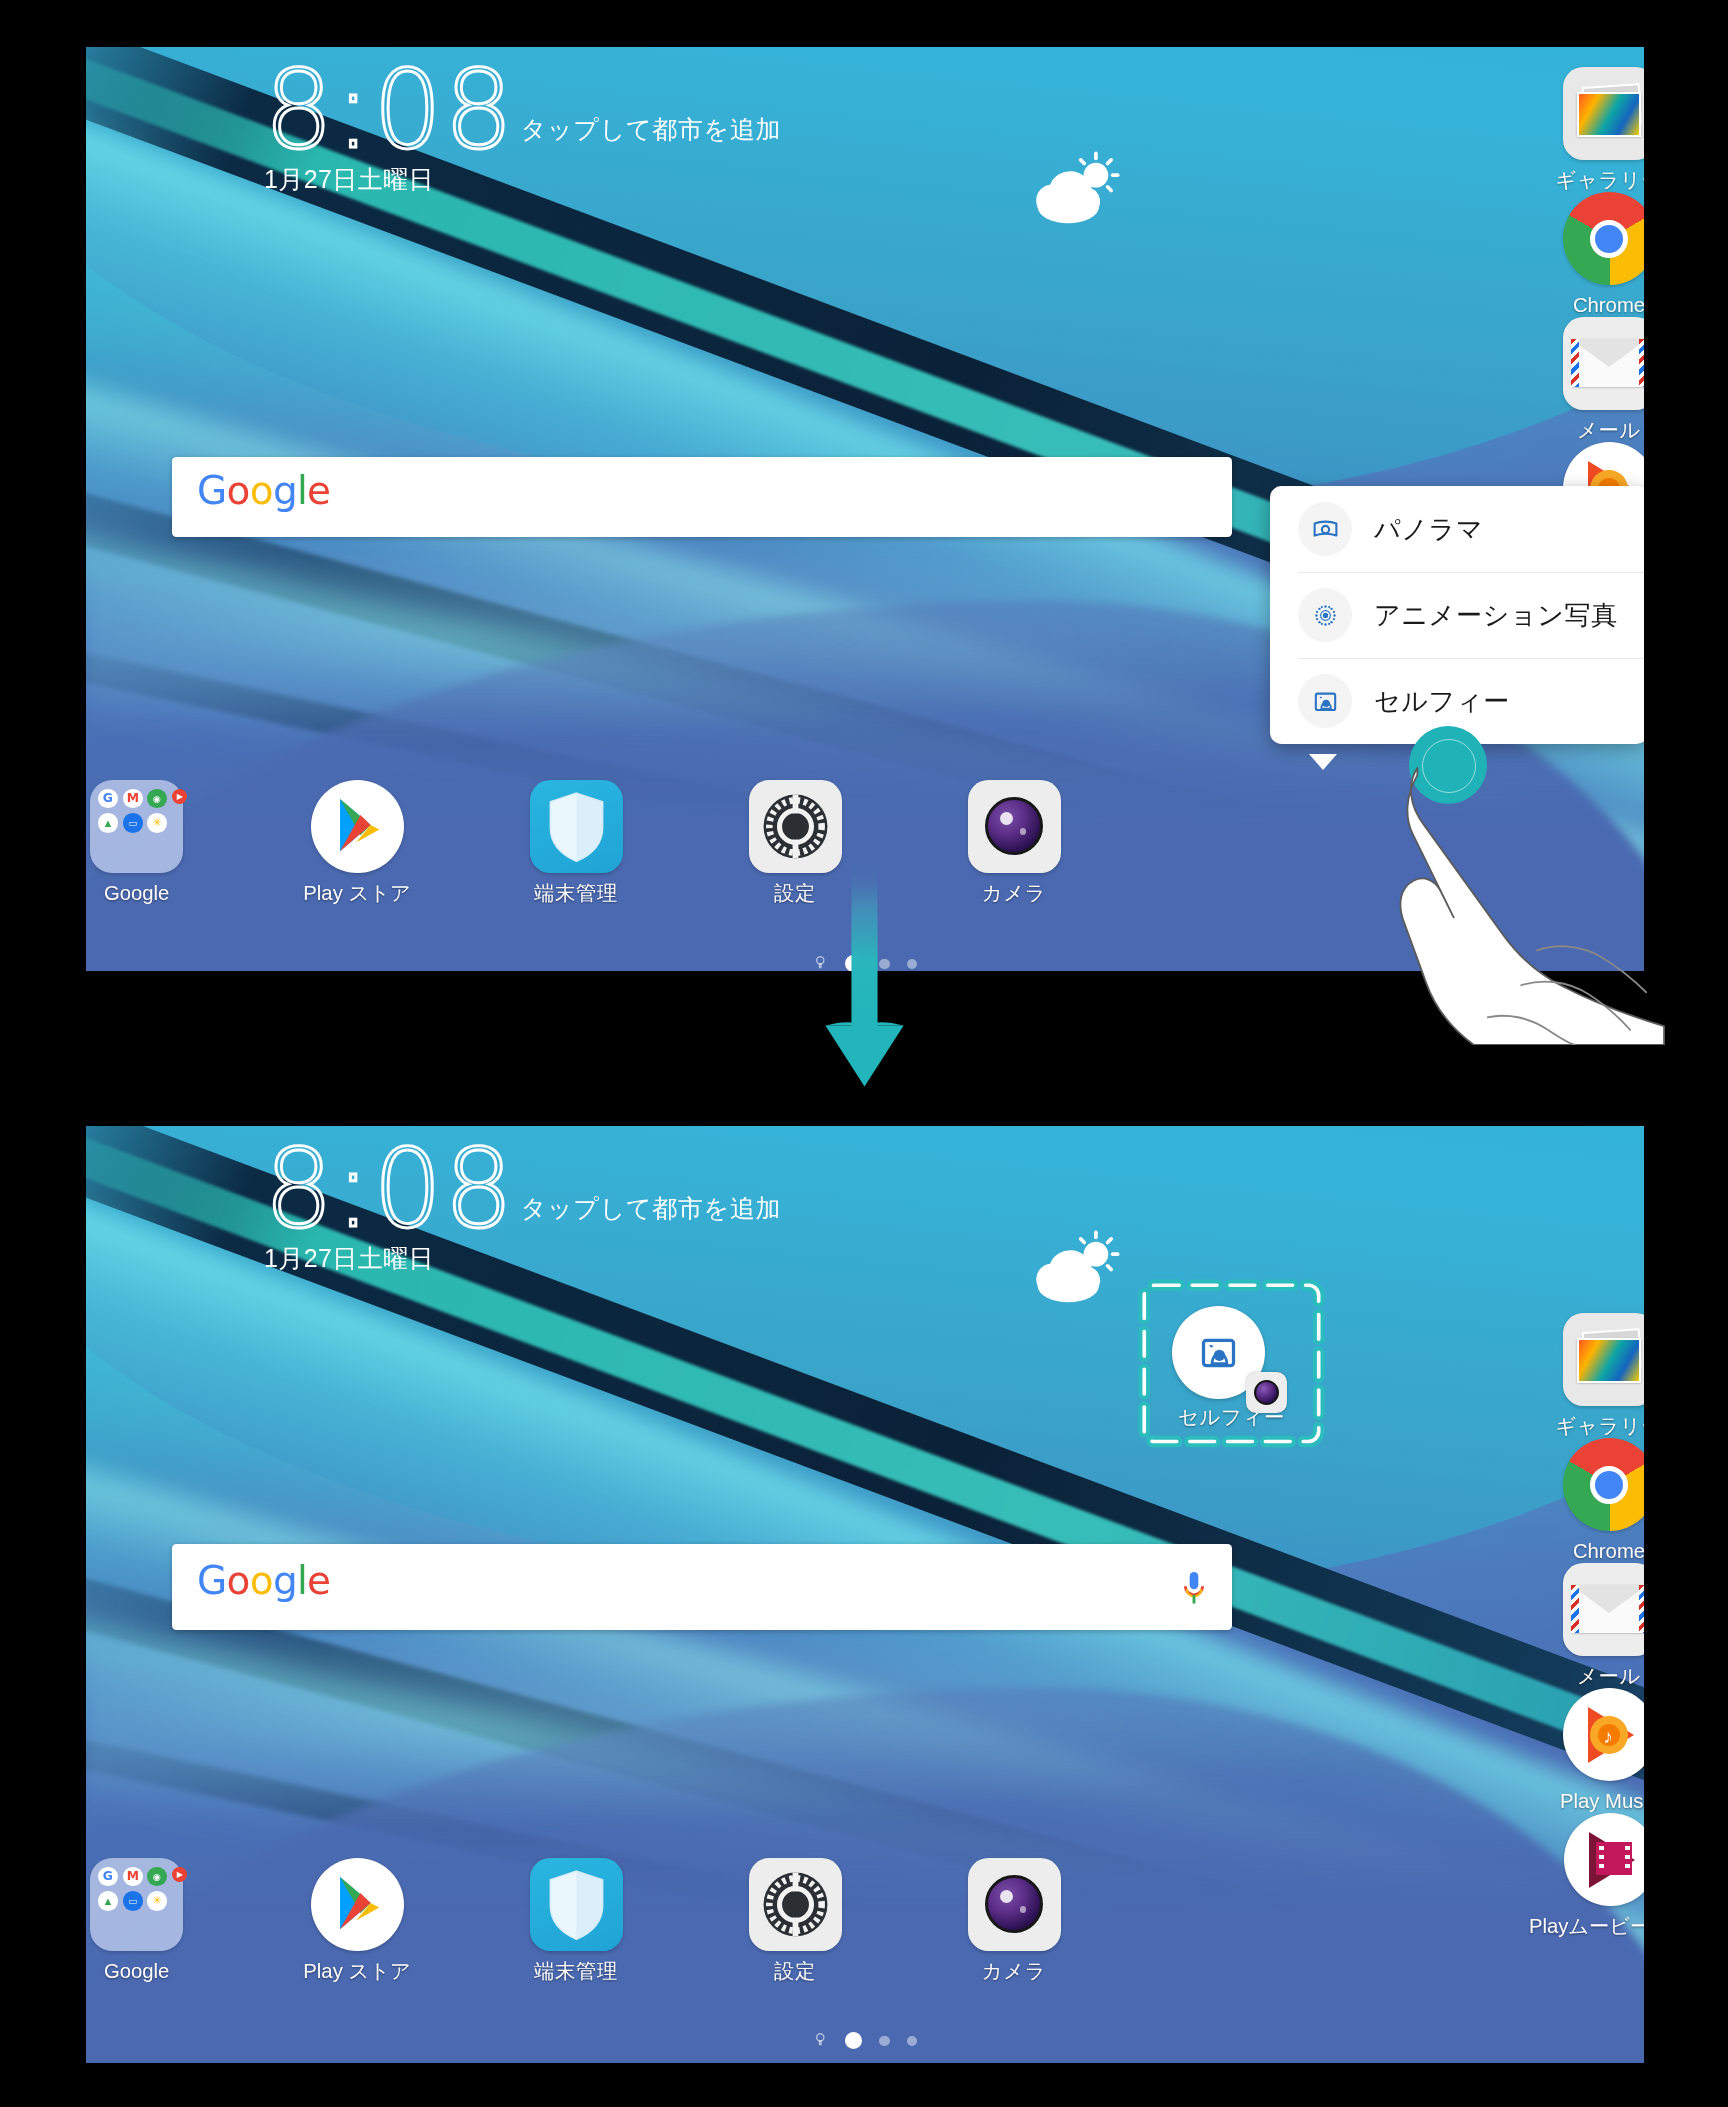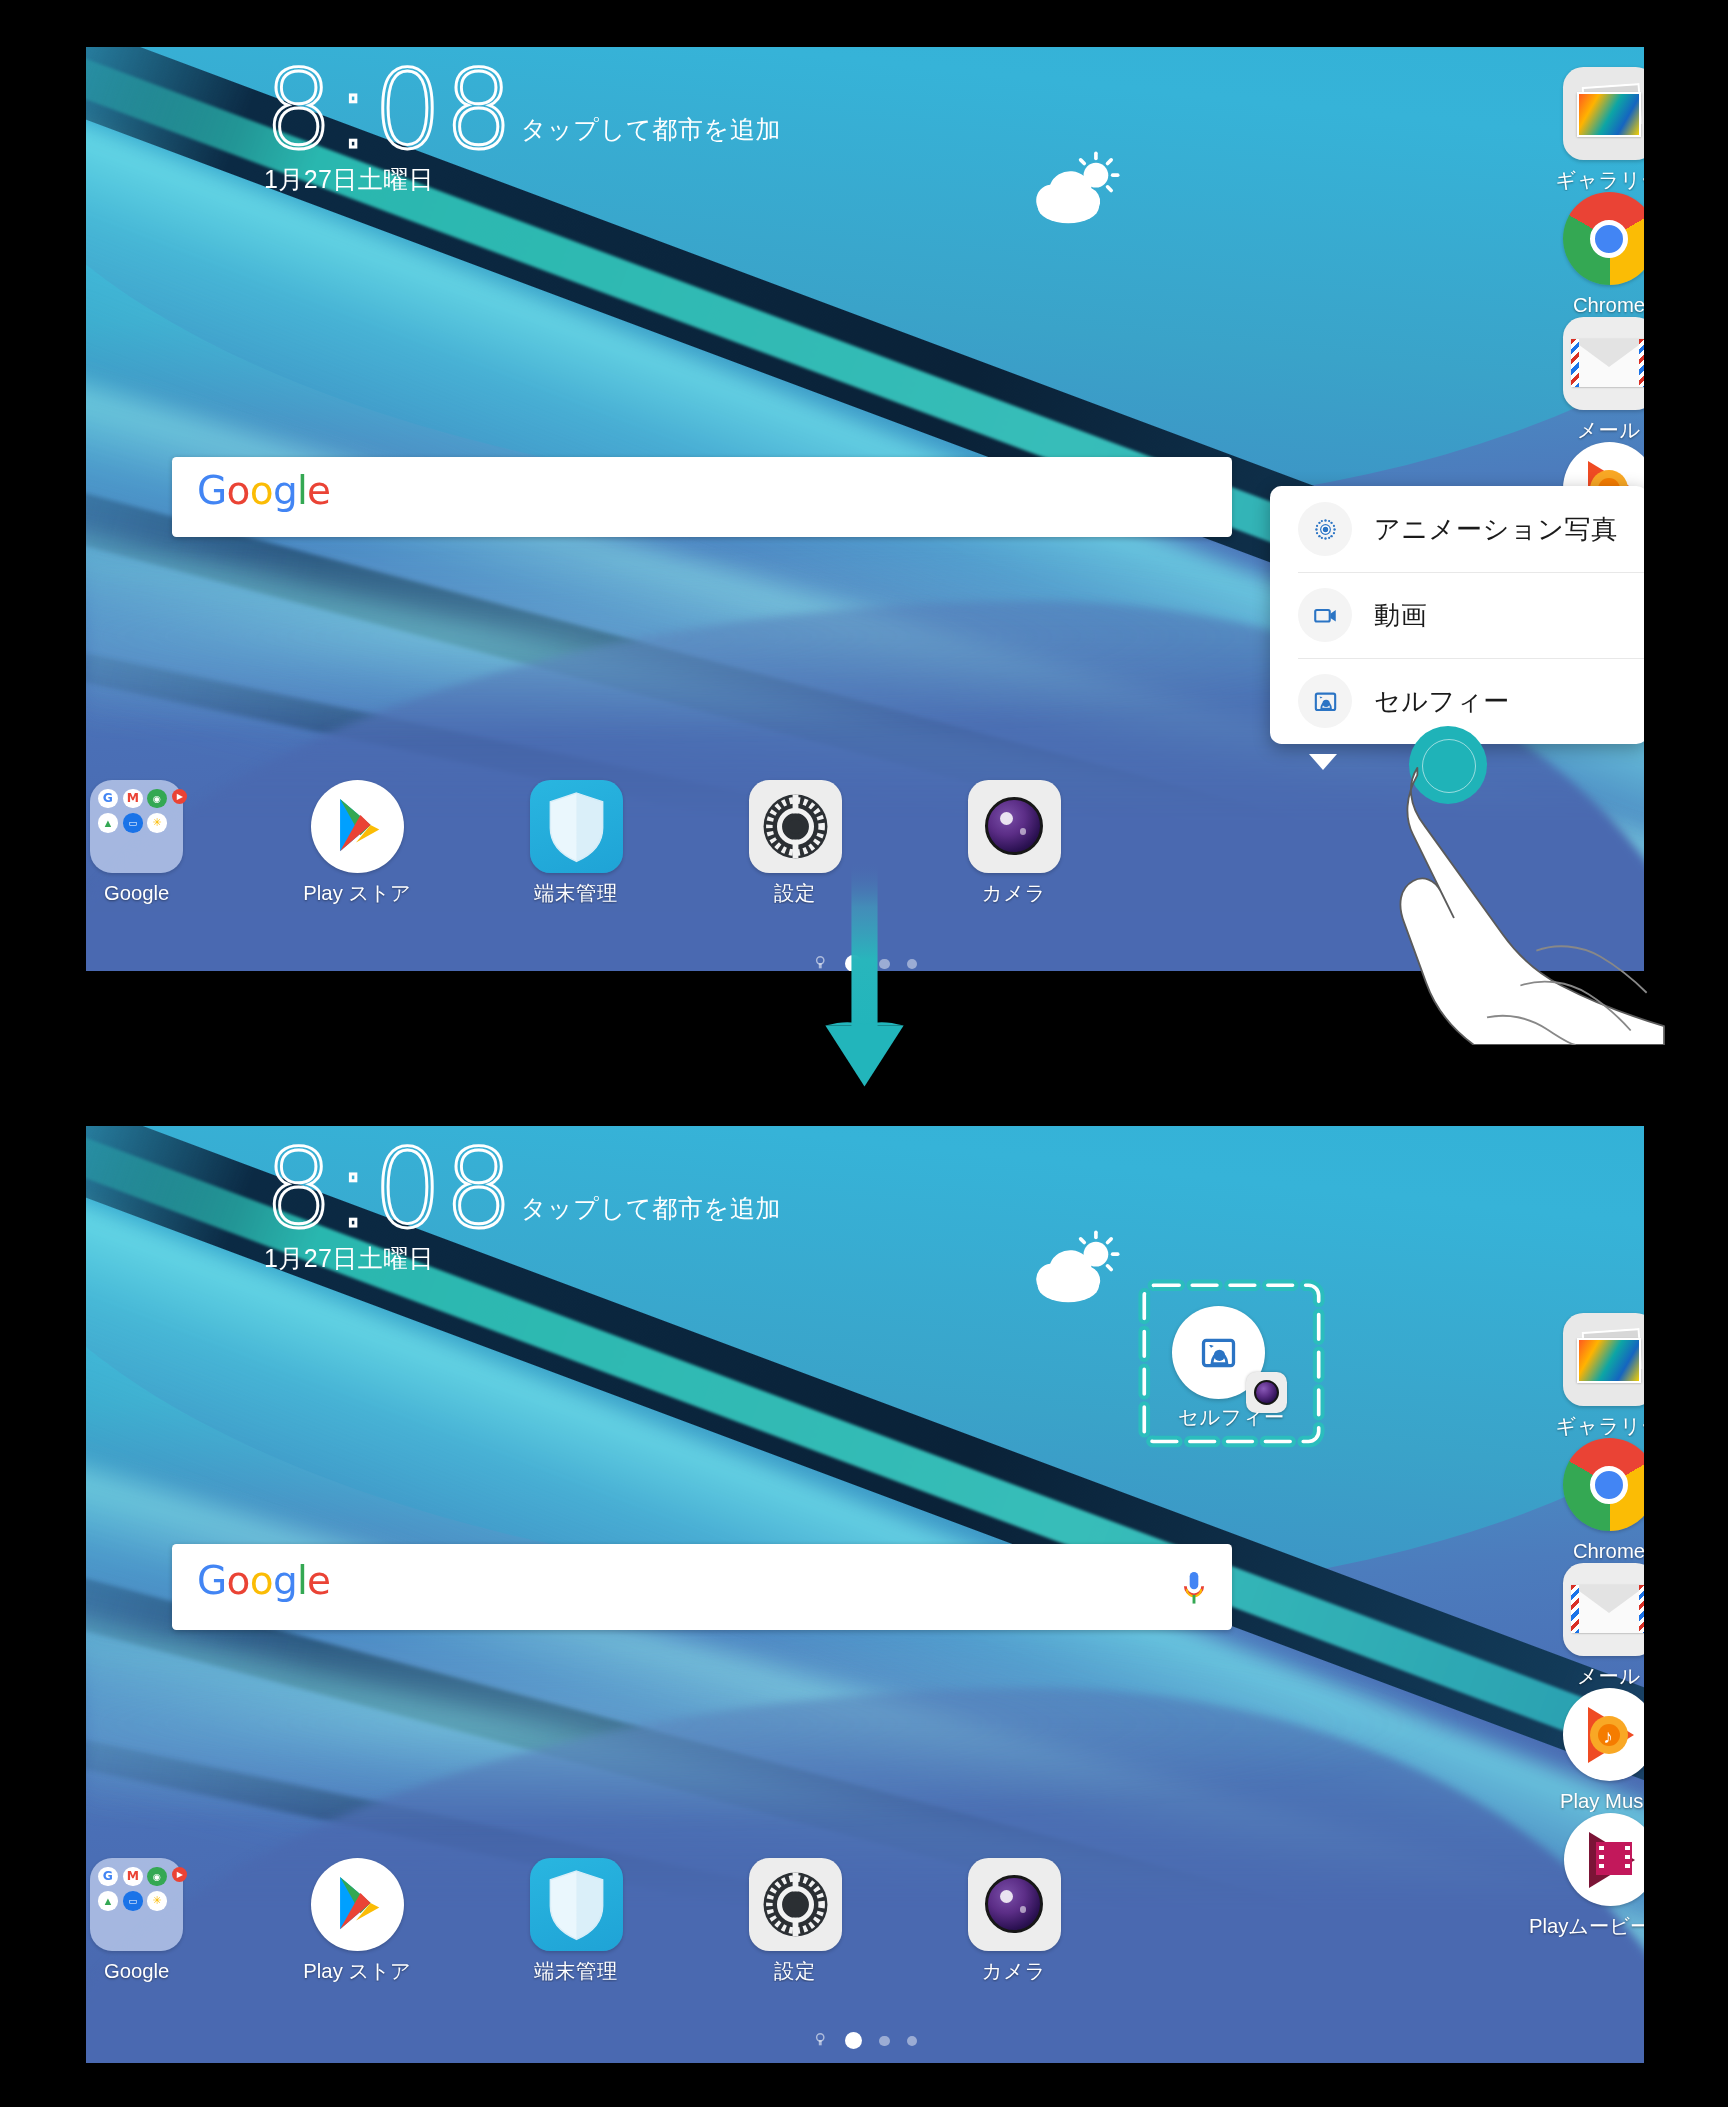--- a/index.html
+++ b/index.html
@@ -464,20 +464,29 @@
             <circle cx="10" cy="6" r="5" fill="none" stroke="rgba(255,255,255,.55)" stroke-width="2"></circle>
             <rect x="8" y="10" width="4" height="7" fill="rgba(255,255,255,.55)"></rect>
           </svg>
       </span>
       <span class="dot active"></span>
       <span class="dot"></span>
       <span class="dot"></span>
     </div>
 
     <div class="popup">
+      <div class="popup-item">
+        <div class="popup-ico">
+          <svg viewBox="0 0 48 48" width="29" height="29">
+            <path d="M6 14 C16 10 32 10 42 14 L42 34 C32 30 16 30 6 34 Z" fill="none" stroke="#2b74c4" stroke-width="3.5" stroke-linejoin="round"></path>
+            <circle cx="24" cy="24" r="6" fill="none" stroke="#2b74c4" stroke-width="3.5"></circle>
+          </svg>
+        </div>
+        <div class="popup-lbl">パノラマ</div>
+      </div>
       <div class="popup-item">
         <div class="popup-ico">
           <svg viewBox="0 0 48 48" width="29" height="29">
             <circle cx="24" cy="24" r="9" fill="#2b74c4"></circle>
             <circle cx="24" cy="24" r="7" fill="#fff"></circle>
             <circle cx="24" cy="24" r="4.5" fill="#2b74c4"></circle>
             <g fill="#2b74c4">
               <circle cx="24" cy="9" r="2"></circle>
                 <circle cx="34" cy="13" r="2"></circle>
                 <circle cx="39" cy="24" r="2"></circle>
@@ -495,29 +504,20 @@
               <circle cx="10" cy="18" r="1.8"></circle>
                 <circle cx="18" cy="10" r="1.8"></circle>
             </g>
           </svg>
         </div>
         <div class="popup-lbl">アニメーション写真</div>
       </div>
       <div class="popup-item">
         <div class="popup-ico">
           <svg viewBox="0 0 48 48" width="29" height="29">
-            <rect x="7" y="15" width="24" height="19" rx="2.5" fill="none" stroke="#2b74c4" stroke-width="3.5"></rect>
-            <path d="M32 21 L41 15 L41 34 L32 28 Z" fill="#2b74c4"></path>
-          </svg>
-        </div>
-        <div class="popup-lbl">動画</div>
-      </div>
-      <div class="popup-item">
-        <div class="popup-ico">
-          <svg viewBox="0 0 48 48" width="29" height="29">
             <rect x="8" y="11" width="32" height="27" rx="3" fill="none" stroke="#2b74c4" stroke-width="3.5"></rect>
             <path d="M17 36 a8 11 0 0 1 16 0 Z" fill="none" stroke="#2b74c4" stroke-width="3"></path>
             <circle cx="25" cy="27" r="6" fill="#2b74c4"></circle>
             <path d="M14 16 l2 3 3 -2 -3 -1z" fill="#2b74c4"></path>
           </svg>
         </div>
         <div class="popup-lbl">セルフィー</div>
       </div>
     </div>
   </div>

